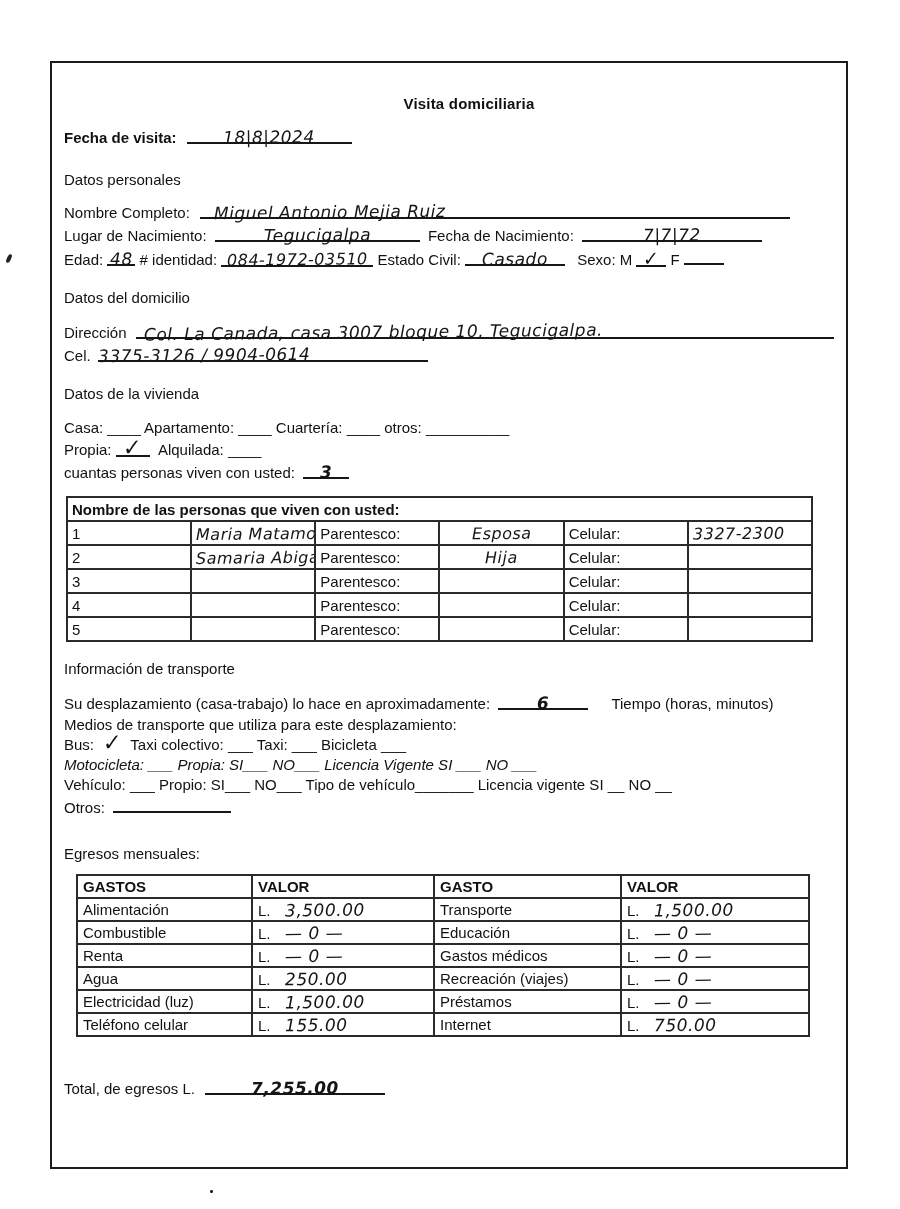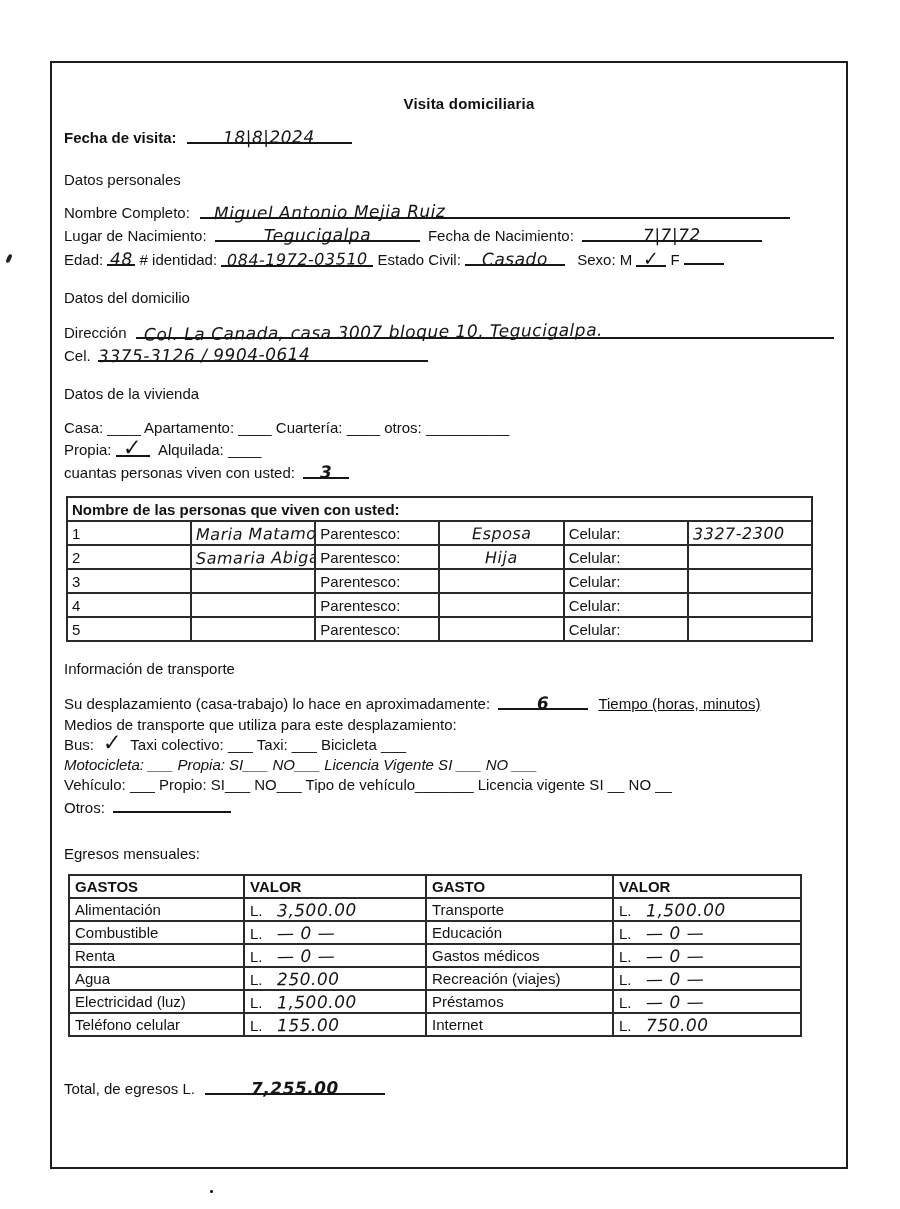--- a/index.html
+++ b/index.html
@@ -40,21 +40,21 @@
   .tbl1{width:747px;margin-left:2px;}
   .tbl1 td{border:2px solid #2a2a2a;font-size:15px;padding:0 4px;height:22px;overflow:hidden;}
   .tbl1 .hdr td{font-weight:bold;}
   .c-num{width:22px;text-align:left;}
   .c-name{width:294px;}
   .c-plbl{width:92px;border-radius:6px;}
   .c-pval{width:118px;text-align:center;}
   .c-clbl{width:78px;}
   .c-cval{width:131px;}
   
-  .tbl2{width:692px;margin-left:4px;}
+  .tbl2{width:692px;margin-left:12px;}
   .tbl2 td,.tbl2 th{border:2px solid #2a2a2a;font-size:15px;padding:0 5px;height:21px;text-align:left;overflow:hidden;}
   .tbl2 th{font-weight:bold;}
   .t2c1{width:163px;} .t2c2{width:170px;} .t2c3{width:175px;} .t2c4{width:176px;}
   .money .hw{margin-left:14px;}
   .artifact{position:absolute;background:#222;border-radius:40%;}
 </style>
 </head>
 <body>
 
 <div class="artifact" style="left:7px;top:254px;width:4px;height:9px;transform:rotate(25deg);"></div>
@@ -174,21 +174,21 @@
       <td class="c-cval"><span class="hw small"></span></td>
     </tr>
   </tbody>
     </table>
 
   <div class="heading" style="margin-top:18px;">Información de transporte</div>
 
   <div class="line" style="margin-top:15px;">
     <span class="lbl">Su desplazamiento (casa-trabajo) lo hace en aproximadamente:</span>
     <span class="fill" style="width:90px;margin-left:4px;"><span class="hw b">6</span></span>
-    <span class="lbl" style="margin-left:6px;text-decoration:underline;">Tiempo (horas, minutos)</span>
+    <span class="lbl" style="margin-left:19px;">Tiempo (horas, minutos)</span>
   </div>
 
   <div class="line" style="line-height:20px;">Medios de transporte que utiliza para este desplazamiento:</div>
 
   <div class="line" style="line-height:20px;">
     <span class="lbl">Bus:</span>
     <span class="fill" style="width:28px;border-bottom:none;"><span class="check" style="font-size:22px;">✓</span></span>
     <span class="lbl">Taxi colectivo: ___ Taxi: ___ Bicicleta ___</span>
   </div>
 

